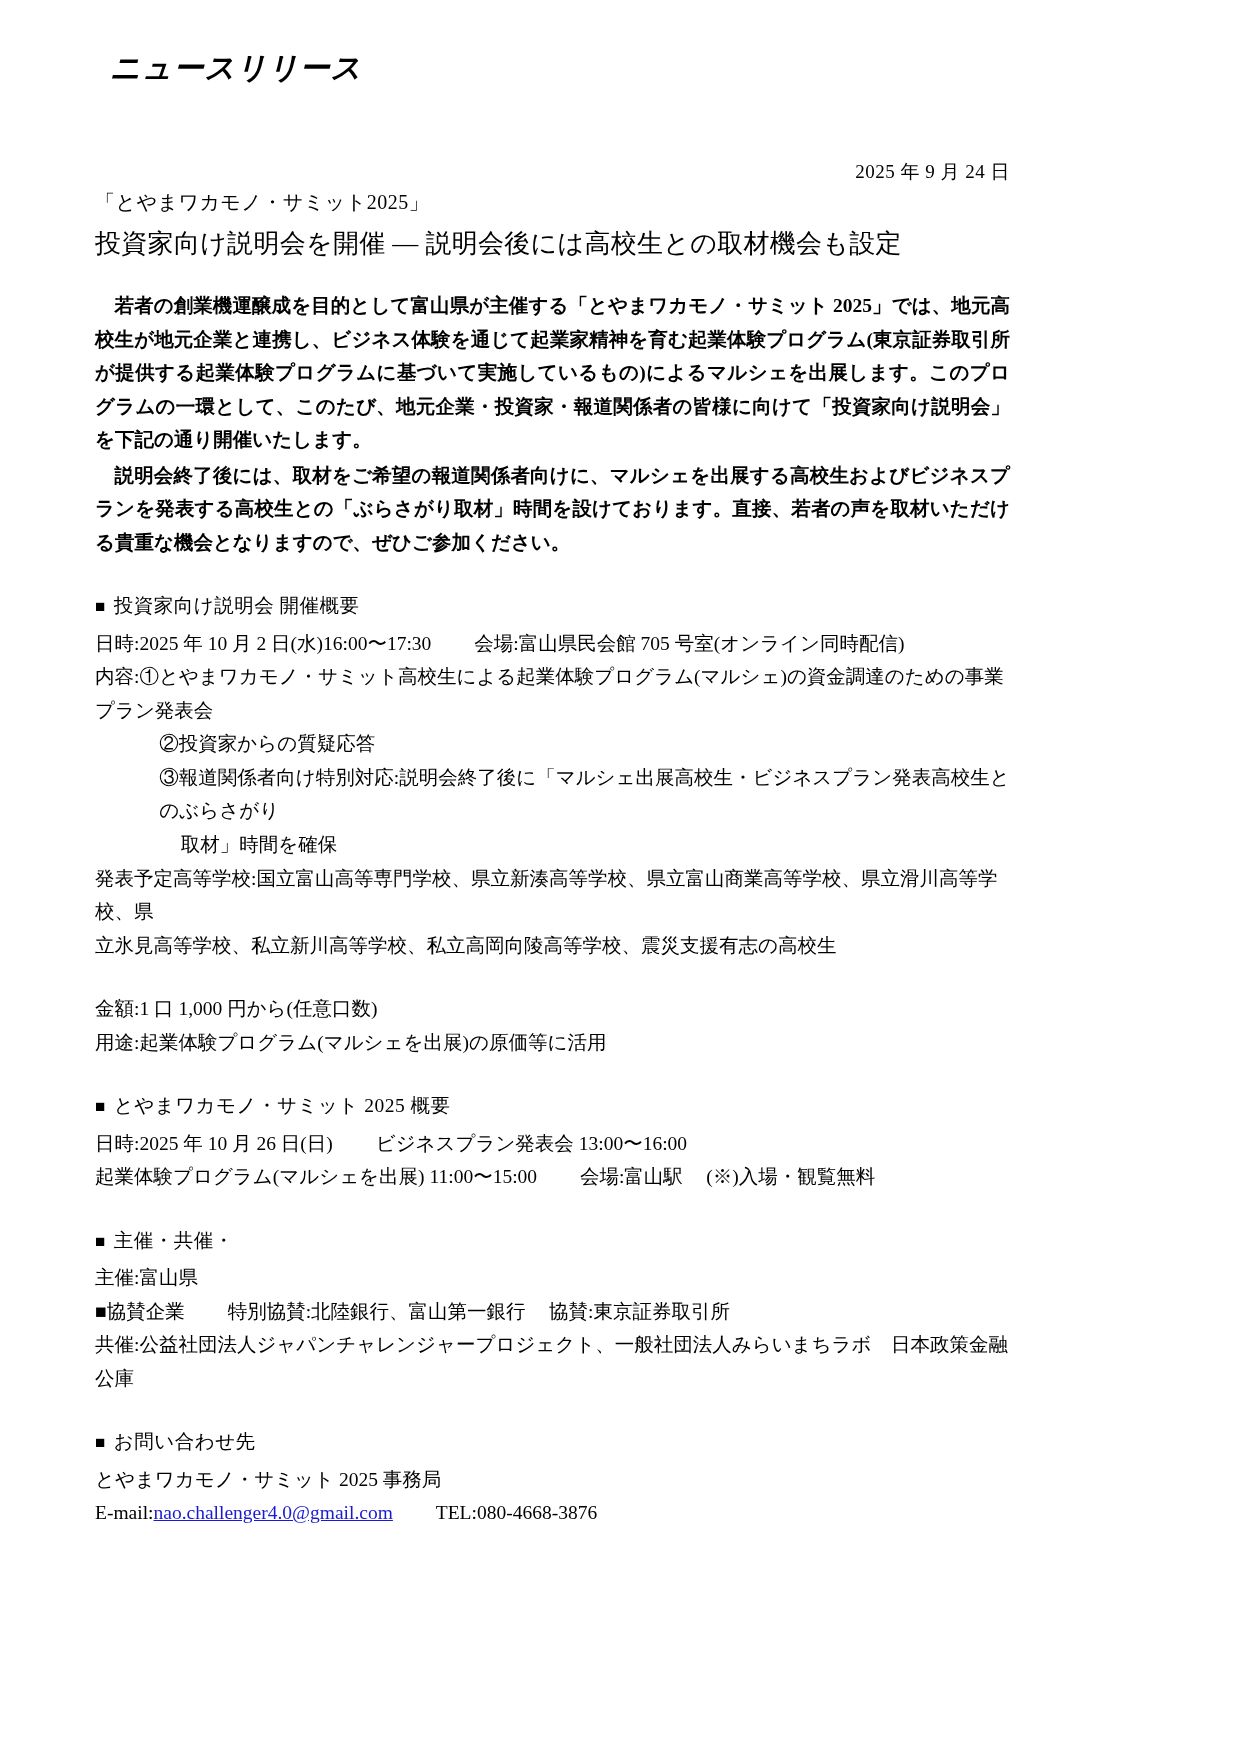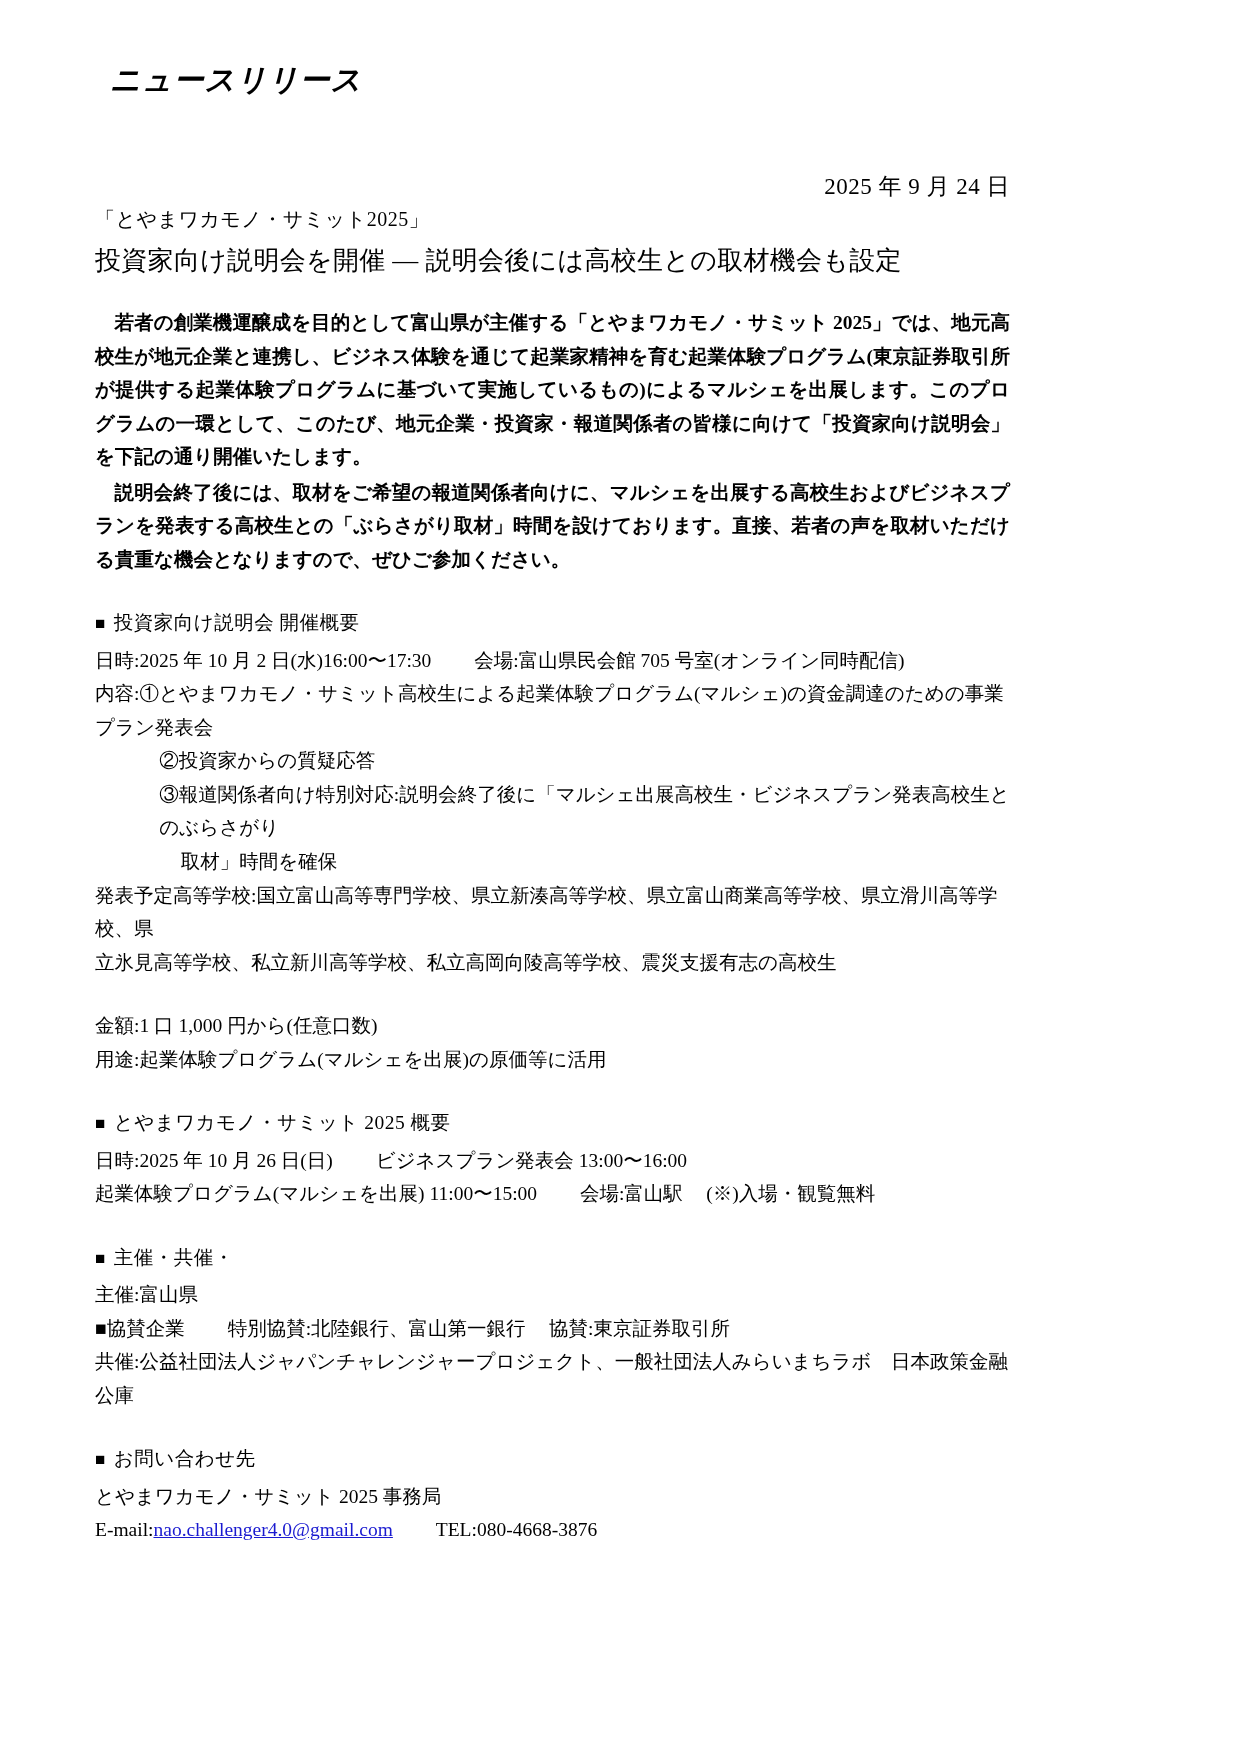--- a/index.html
+++ b/index.html
@@ -9,38 +9,38 @@
   }
   body {
     font-family: "Liberation Serif", "DejaVu Serif", serif;
     color: #000000;
   }
   .page {
     position: relative;
     width: 1105px;
     height: 1754px;
     box-sizing: border-box;
-    padding: 52px 95px 40px 95px;
+    padding: 40px 95px 40px 95px;
     background: #ffffff;
     overflow: hidden;
   }
   .masthead {
     margin-top: 8px;
     margin-left: 15px;
     font-family: "Liberation Sans", "DejaVu Sans", sans-serif;
     font-weight: bold;
     font-style: italic;
     font-size: 30px;
     letter-spacing: 1px;
     color: #000;
   }
   .date-line {
     margin-top: 70px;
     text-align: right;
-    font-size: 23px;
+    font-size: 19px;
     letter-spacing: 0.5px;
   }
   .title-block {
     margin-top: 4px;
     text-align: left;
   }
   .title-1 {
     font-size: 20px;
     letter-spacing: 0.5px;
     margin-bottom: 10px;

